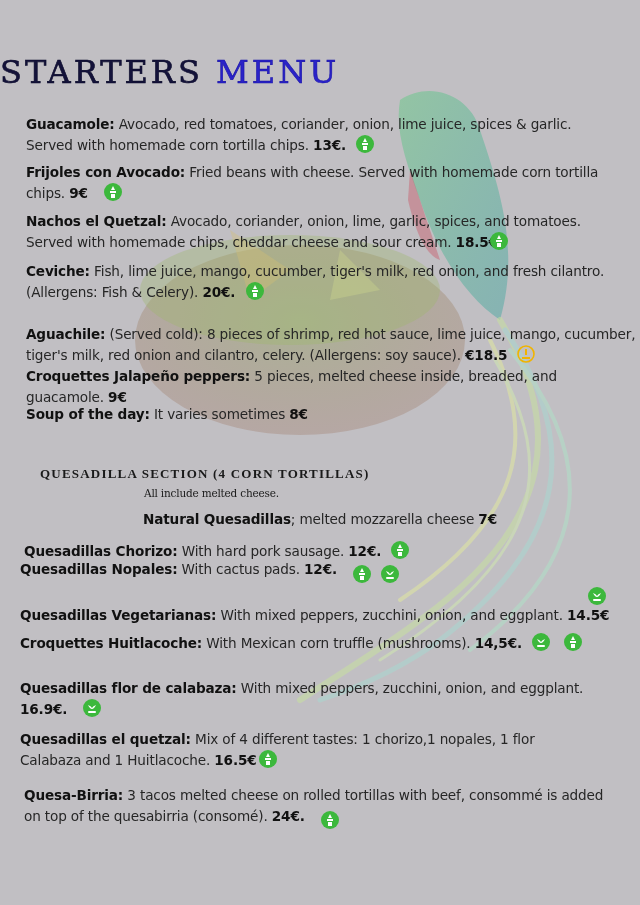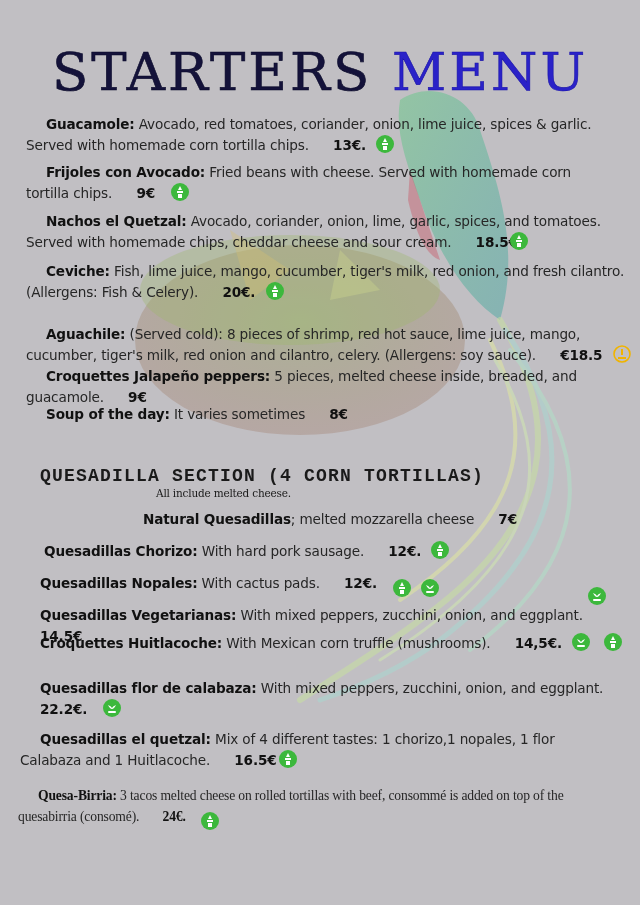--- a/index.html
+++ b/index.html
@@ -8,48 +8,48 @@
     background: #c1bfc3;
     font-family: "DejaVu Sans", "Liberation Sans", sans-serif;
     color: #222;
     position: relative;
   }
   .bg-art { position: absolute; inset: 0; z-index: 0; pointer-events: none; }
   .page { position: relative; z-index: 1; }
 
   .title {
     position: absolute; top: 48px; left: 0; width: 640px;
-    text-align: center;
+    text-align: left;
     font-family: "DejaVu Serif", "Liberation Serif", serif;
-    font-size: 53px; letter-spacing: 3px; font-weight: normal;
+    font-size: 32px; letter-spacing: 3px; font-weight: normal;
     line-height: 48px;
   }
   .title .w1 { color: #14123a; -webkit-text-stroke: 0.6px #0a0a2a; }
   .title .w2 { color: #2a22c8; -webkit-text-stroke: 0.6px #1a14a8; }
 
   .item {
     position: absolute;
     font-size: 13.6px; line-height: 21px; color: #262626;
     letter-spacing: -0.15px;
   }
-  .item b { font-weight: bold; color: #111; margin-left: 20px; }
+  .item b { font-weight: bold; color: #111; }
   .badge {
     display: inline-block; vertical-align: middle;
     width: 18px; height: 18px; border-radius: 50%;
     margin-left: 6px; position: relative; top: -2px;
   }
   .badge svg { display: block; }
 
   .section-head {
     position: absolute; left: 40px; top: 466px;
-    font-family: Liberation Mono, monospace;
-    font-weight: bold; font-size: 18px; letter-spacing: 1.2px; color: #1a1a1a;
+    font-family: Liberation Serif, serif;
+    font-weight: bold; font-size: 13px; letter-spacing: 1.2px; color: #1a1a1a;
   }
   .section-sub {
-    position: absolute; left: 156px; top: 487px;
+    position: absolute; left: 144px; top: 487px;
     font-family: "DejaVu Serif", "Liberation Serif", serif;
     font-size: 10.5px; color: #1a1a1a; letter-spacing: -0.2px;
   }
 </style>
 </head>
 <body>
 
 <svg class="bg-art" width="640" height="905" viewBox="0 0 640 905">
   <defs>
     <radialGradient id="bowl" cx="50%" cy="40%" r="60%">
@@ -142,21 +142,21 @@
   </div>
 
   <div class="item" style="left:24px; top:541px; width:600px;">
     <b>Quesadillas Chorizo:</b><span> With hard pork sausage. </span><b>12€.</b>
     <span class="badge"><svg width="18" height="18" viewBox="0 0 18 18">
           <circle cx="9" cy="9" r="9" fill="#3cb83c"></circle>
           <path d="M9 3 L11 7 L7 7 Z M6 8 H12 V10 H6 Z M7 11 H11 V15 H7 Z" fill="#fff"></path>
         </svg></span>
   </div>
 
-  <div class="item" style="left:20px; top:573px; width:600px;">
+  <div class="item" style="left:20px; top:559px; width:600px;">
     <b>Quesadillas Nopales:</b><span> With cactus pads. </span><b>12€.</b>
     <span class="badge" style="margin-left:12px; top:4px"><svg width="18" height="18" viewBox="0 0 18 18">
           <circle cx="9" cy="9" r="9" fill="#3cb83c"></circle>
           <path d="M9 3 L11 7 L7 7 Z M6 8 H12 V10 H6 Z M7 11 H11 V15 H7 Z" fill="#fff"></path>
         </svg></span>
     <span class="badge" style="top:4px"><svg width="18" height="18" viewBox="0 0 18 18">
           <circle cx="9" cy="9" r="9" fill="#3cb83c"></circle>
           <path d="M5 6 Q7 10 9 10 Q11 10 13 6 Q10 7 9 9 Q8 7 5 6 Z" fill="#fff"></path>
           <rect x="5" y="12" width="8" height="2" rx="1" fill="#fff"></rect>
         </svg></span>
@@ -180,36 +180,36 @@
           <path d="M5 6 Q7 10 9 10 Q11 10 13 6 Q10 7 9 9 Q8 7 5 6 Z" fill="#fff"></path>
           <rect x="5" y="12" width="8" height="2" rx="1" fill="#fff"></rect>
         </svg></span>
     <span class="badge" style="margin-left:10px"><svg width="18" height="18" viewBox="0 0 18 18">
           <circle cx="9" cy="9" r="9" fill="#3cb83c"></circle>
           <path d="M9 3 L11 7 L7 7 Z M6 8 H12 V10 H6 Z M7 11 H11 V15 H7 Z" fill="#fff"></path>
         </svg></span>
   </div>
 
   <div class="item" style="left:20px; top:678px; width:600px;">
-    <b>Quesadillas flor de calabaza:</b><span> With mixed peppers, zucchini, onion, and eggplant. </span><b>22.2€.</b>
+    <b>Quesadillas flor de calabaza:</b><span> With mixed peppers, zucchini, onion, and eggplant. </span><b>16.9€.</b>
     <span class="badge" style="margin-left:12px"><svg width="18" height="18" viewBox="0 0 18 18">
           <circle cx="9" cy="9" r="9" fill="#3cb83c"></circle>
           <path d="M5 6 Q7 10 9 10 Q11 10 13 6 Q10 7 9 9 Q8 7 5 6 Z" fill="#fff"></path>
           <rect x="5" y="12" width="8" height="2" rx="1" fill="#fff"></rect>
         </svg></span>
   </div>
 
   <div class="item" style="left:20px; top:729px; width:560px;">
     <b>Quesadillas el quetzal:</b><span> Mix of 4 different tastes: 1 chorizo,1 nopales, 1 flor Calabaza and 1 Huitlacoche. </span><b>16.5€</b><span class="badge" style="margin-left:2px"><svg width="18" height="18" viewBox="0 0 18 18">
           <circle cx="9" cy="9" r="9" fill="#3cb83c"></circle>
           <path d="M9 3 L11 7 L7 7 Z M6 8 H12 V10 H6 Z M7 11 H11 V15 H7 Z" fill="#fff"></path>
         </svg></span>
   </div>
 
-  <div class="item" style="left:18px; top:785px; width:580px;font-family:Liberation Serif, serif;">
+  <div class="item" style="left:24px; top:785px; width:580px;">
     <b>Quesa-Birria:</b><span> 3 tacos melted cheese on rolled tortillas with beef, consommé is added on top of the quesabirria (consomé). </span><b>24€.</b>
     <span class="badge" style="margin-left:12px; top:3px"><svg width="18" height="18" viewBox="0 0 18 18">
           <circle cx="9" cy="9" r="9" fill="#3cb83c"></circle>
           <path d="M9 3 L11 7 L7 7 Z M6 8 H12 V10 H6 Z M7 11 H11 V15 H7 Z" fill="#fff"></path>
         </svg></span>
   </div>
 
 </div>
 
 </body></html>

